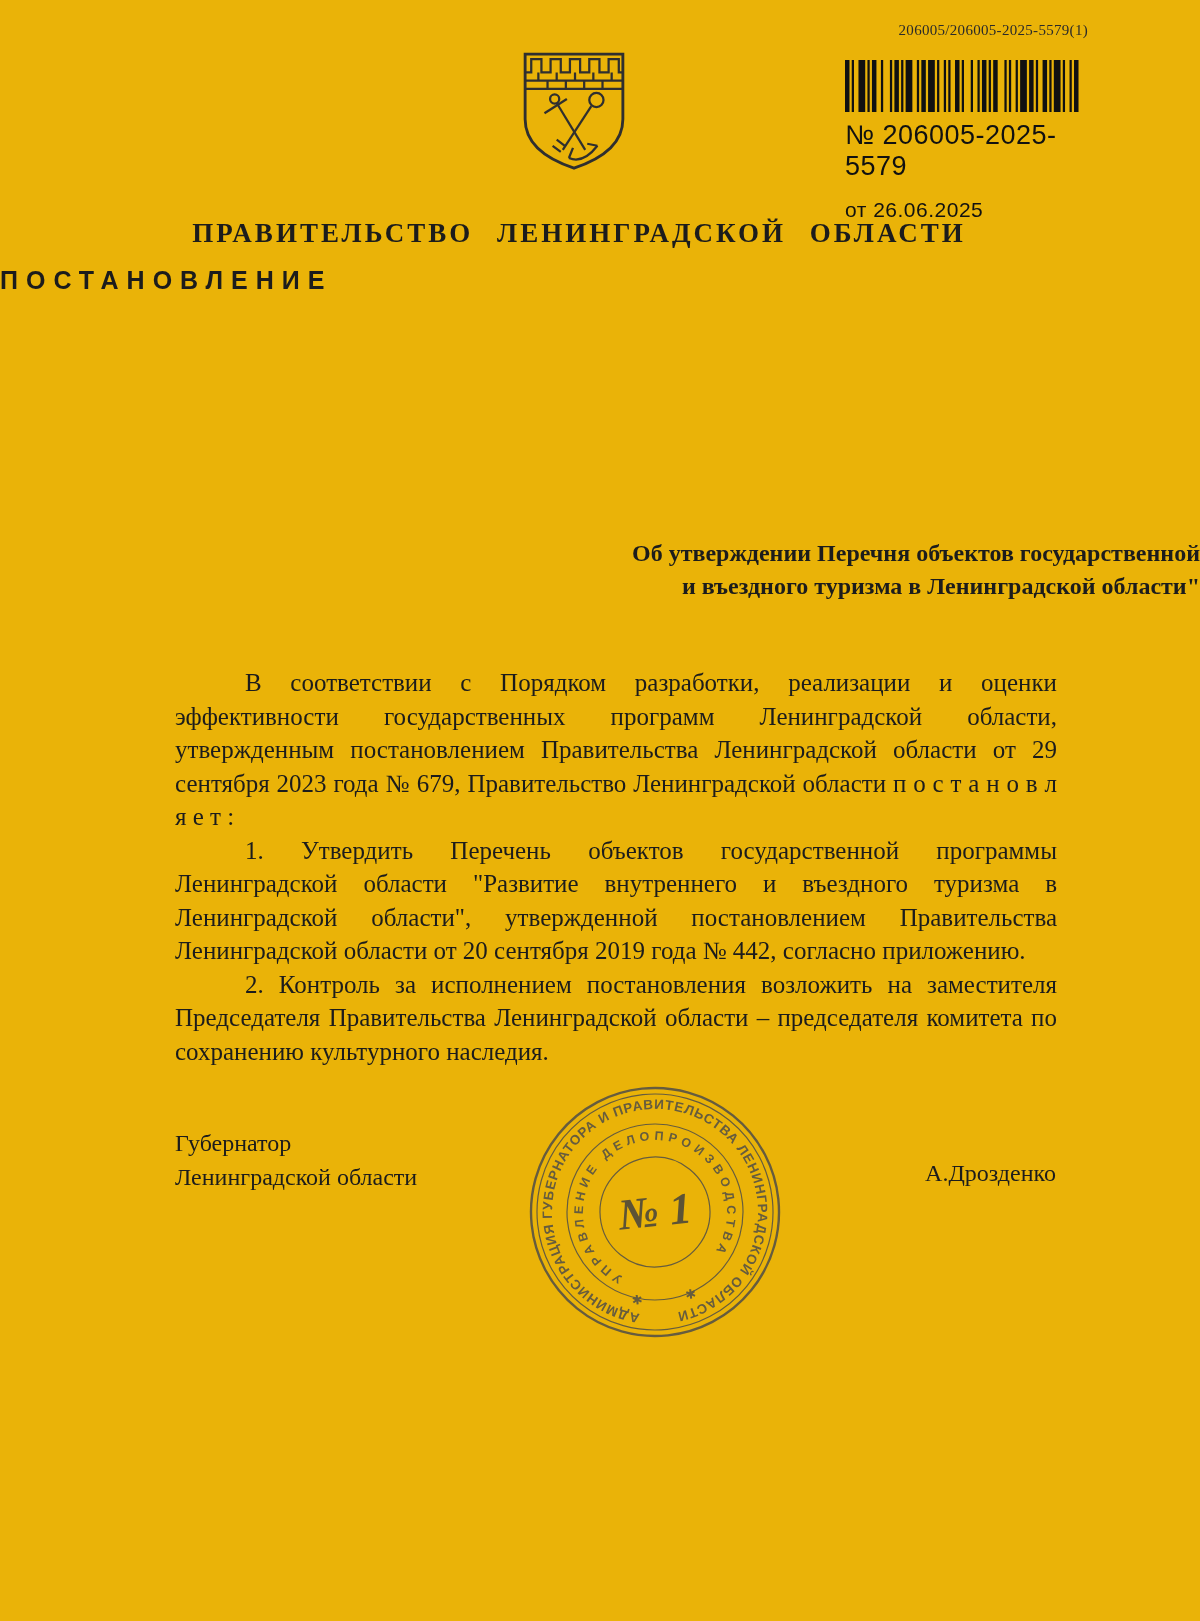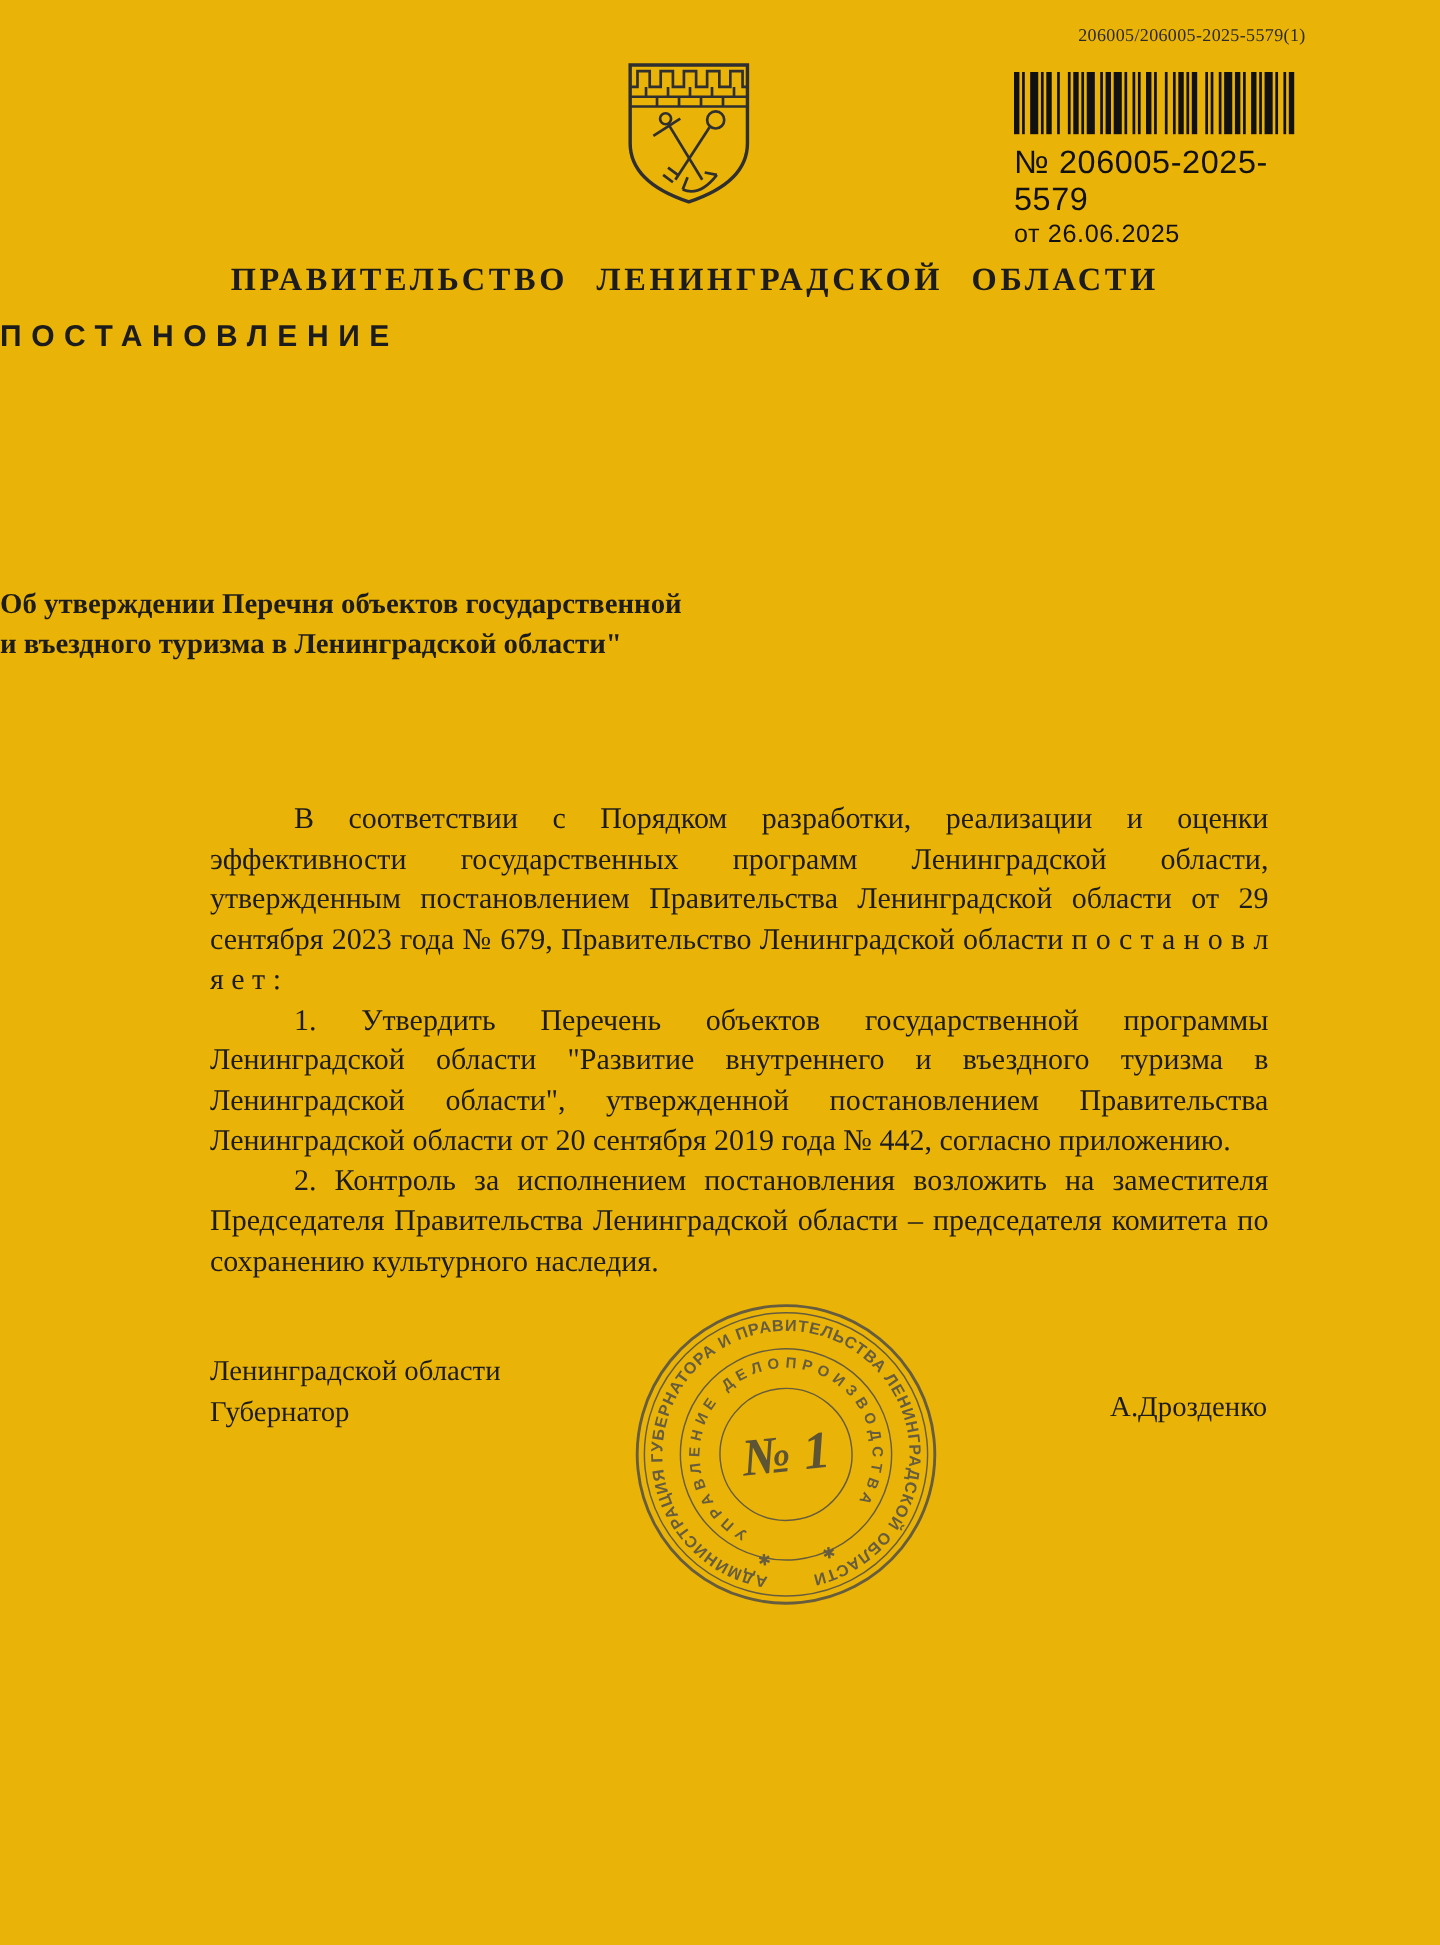--- a/index.html
+++ b/index.html
@@ -41,21 +41,21 @@
   .barcode-number {
     font-family: "Liberation Sans", sans-serif;
     font-size: 27px;
     margin-top: 8px;
     color: #111;
     letter-spacing: 0.5px;
   }
   .barcode-date {
     font-family: "Liberation Sans", sans-serif;
     font-size: 21px;
-    margin-top: 2px;
+    margin-top: 16px;
     color: #111;
     letter-spacing: 0.5px;
   }
 
   .org-title {
     position: absolute;
     top: 218px;
     left: 0;
     width: 1158px;
     text-align: center;
@@ -79,24 +79,24 @@
     position: absolute;
     top: 392px;
     left: 0;
     width: 1158px;
     text-align: center;
     font-size: 25px;
   }
 
   .subject {
     position: absolute;
-    top: 488px;
+    top: 537px;
     left: 0;
     width: 1200px;
-    text-align: left;
+    text-align: right;
     font-size: 24px;
     font-weight: bold;
     line-height: 33px;
   }
 
   .body-text {
     position: absolute;
     top: 666px;
     left: 175px;
     width: 882px;
@@ -228,22 +228,22 @@
     <div>и въездного туризма в Ленинградской области"</div>
   </div>
 
   <div class="body-text">
     <p class="para">В соответствии с Порядком разработки, реализации и оценки эффективности государственных программ Ленинградской области, утвержденным постановлением Правительства Ленинградской области от 29 сентября 2023 года № 679, Правительство Ленинградской области п о с т а н о в л я е т :</p>
     <p class="para">1. Утвердить Перечень объектов государственной программы Ленинградской области "Развитие внутреннего и въездного туризма в Ленинградской области", утвержденной постановлением Правительства Ленинградской области от 20 сентября 2019 года № 442, согласно приложению.</p>
     <p class="para">2. Контроль за исполнением постановления возложить на заместителя Председателя Правительства Ленинградской области – председателя комитета по сохранению культурного наследия.</p>
   </div>
 
   <div class="signature-position">
+    <div>Губернатор</div>
     <div>Ленинградской области</div>
-    <div>Губернатор</div>
   </div>
   <div class="signature-name">А.Дрозденко</div>
 
   <svg class="stamp" viewBox="0 0 260 260" xmlns="http://www.w3.org/2000/svg" xmlns:xlink="http://www.w3.org/1999/xlink" aria-hidden="true">
     <circle class="st" cx="130" cy="130" r="124"></circle>
     <circle class="st thin" cx="130" cy="130" r="118"></circle>
     <circle class="st thin" cx="130" cy="130" r="88"></circle>
     <circle class="st thin" cx="130" cy="130" r="55"></circle>
     <defs>
       <path id="ringOuter" d="M130,233 a103,103 0 1 1 0,-206 a103,103 0 1 1 0,206"></path>

